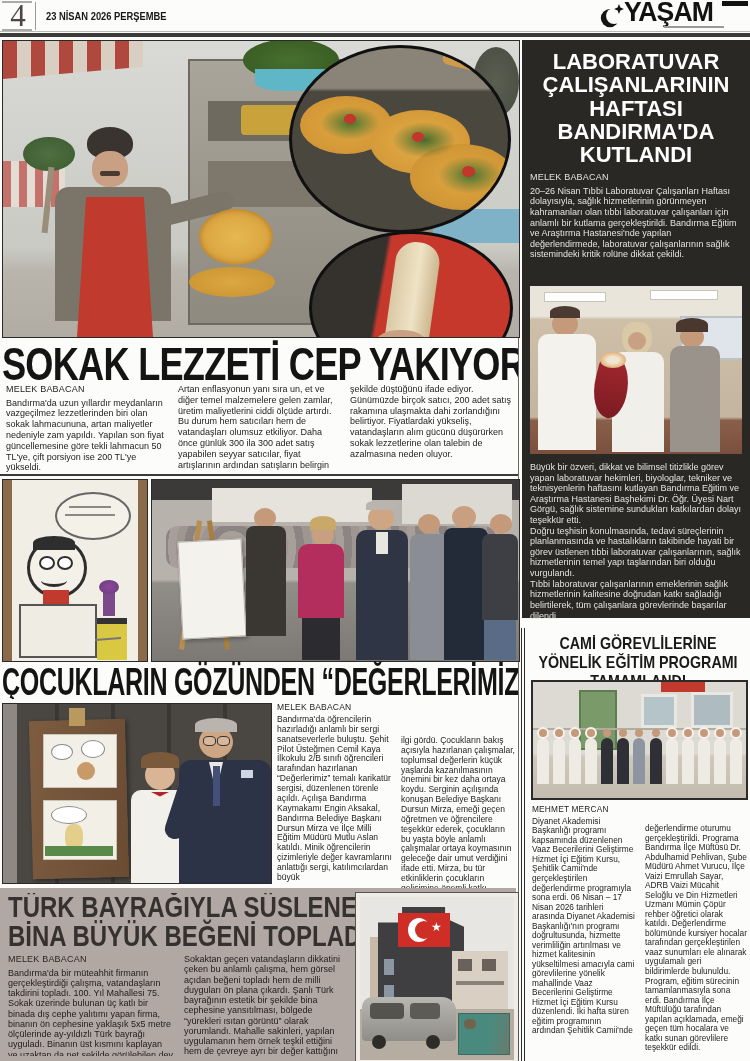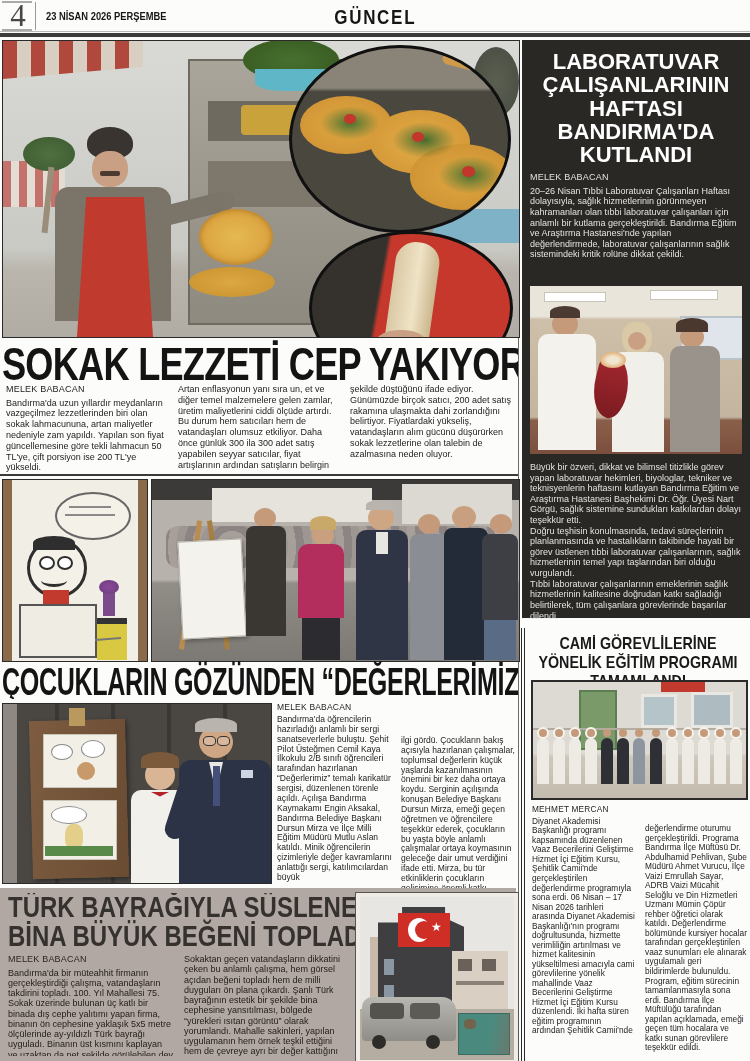--- a/index.html
+++ b/index.html
@@ -39,24 +39,33 @@
 <div id="page">
 
   <div id="hdr">
     <div class="abs" style="left:2px;top:1px;width:30px;height:2px;background:#aaa;"></div>
     <div class="abs" style="left:2px;top:29px;width:30px;height:2px;background:#aaa;"></div>
     <div class="abs" style="left:3px;top:-2px;width:30px;font-family:'Liberation Serif',serif;font-size:31px;color:#4a4644;text-align:center;">4</div>
     <div class="abs" style="left:35px;top:2px;width:1px;height:28px;background:#999;"></div>
     <div class="abs" style="left:46px;top:10px;font-size:11px;font-weight:bold;color:#161616;">
       <span class="cnd" style="transform:scaleX(.85);">23 NİSAN 2026 PERŞEMBE</span>
     </div>
-    <div class="abs" style="left:0;top:6px;width:750px;text-align:center;font-size:20px;font-weight:bold;color:#161616;letter-spacing:2px;">
-      <span class="cndc" style="transform:scaleX(.85);">GÜNCEL</span>
-    </div>
-
+
+    <div class="abs" style="left:598px;top:0px;width:150px;height:32px;">
+      <svg class="abs" style="left:0;top:2px;" width="28" height="28" viewBox="0 0 40 40">
+        <circle cx="17" cy="23" r="13" fill="#141414"></circle>
+        <circle cx="23" cy="20" r="11.5" fill="#fcfcfa"></circle>
+        <path d="M30 3 l2 5 5 2 -5 2 -2 5 -2 -5 -5 -2 5 -2 z" fill="#141414"></path>
+      </svg>
+      <div class="abs" style="left:26px;top:-4px;font-size:28px;font-weight:bold;color:#121212;letter-spacing:-1px;">
+        <span class="cnd" style="transform:scaleX(.95);">YAŞAM</span>
+      </div>
+      <div class="abs" style="left:124px;top:1px;width:26px;height:5px;background:#121212;"></div>
+      <div class="abs" style="left:66px;top:26px;width:60px;height:2px;background:#9a9a98;"></div>
+    </div>
     <div id="hdr-rule-thin"></div>
     <div id="hdr-rule-thick"></div>
   </div>
 
   <div class="abs" style="left:518px;top:40px;width:1px;height:1021px;background:#6a6a68;"></div>
 
   <div class="ph" style="left:2px;top:40px;width:516px;height:296px;border:1px solid #2a2a2a;background:linear-gradient(#d9dad6,#c9cac4 70%,#b9b4ac 78%,#b0aba3);">
     <div style="left:0;top:0;width:140px;height:38px;background:repeating-linear-gradient(90deg,#b0483e 0 14px,#d8cec2 14px 28px);transform:skewY(-5deg);transform-origin:0 0;"></div>
     <div style="left:0;top:120px;width:62px;height:46px;background:repeating-linear-gradient(90deg,#c4736c 0 8px,#e3dcd2 8px 16px);"></div>
     <div style="left:20px;top:96px;width:52px;height:34px;background:radial-gradient(#4f7040,#3c5a30);border-radius:50%;"></div>

